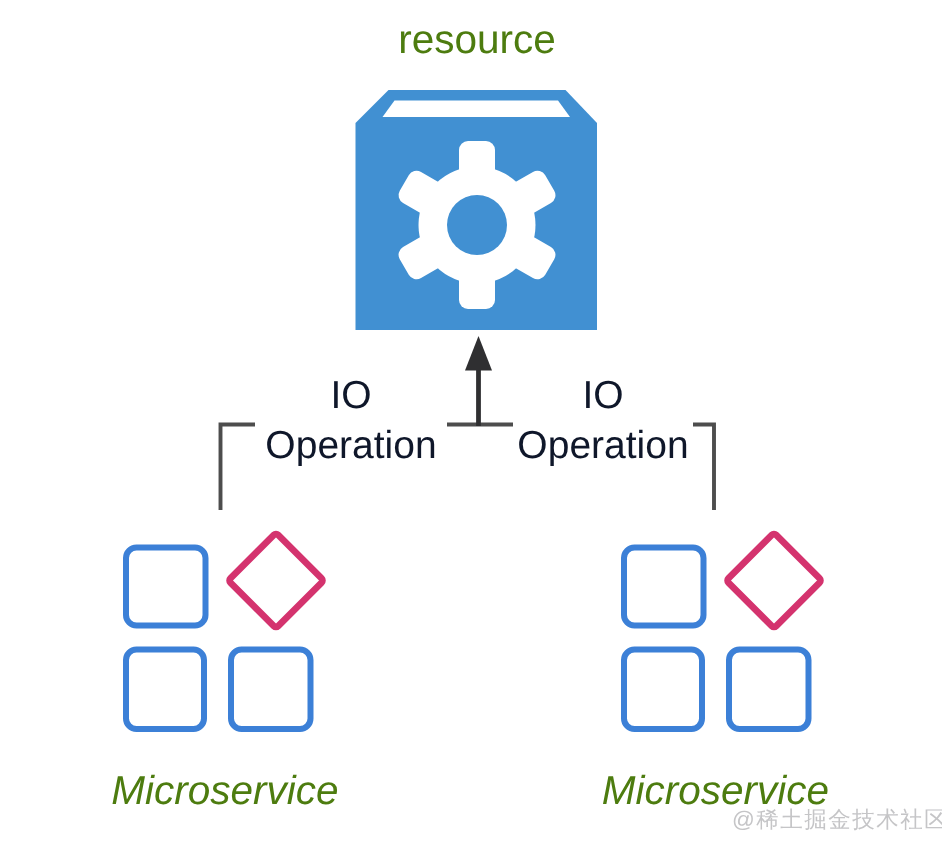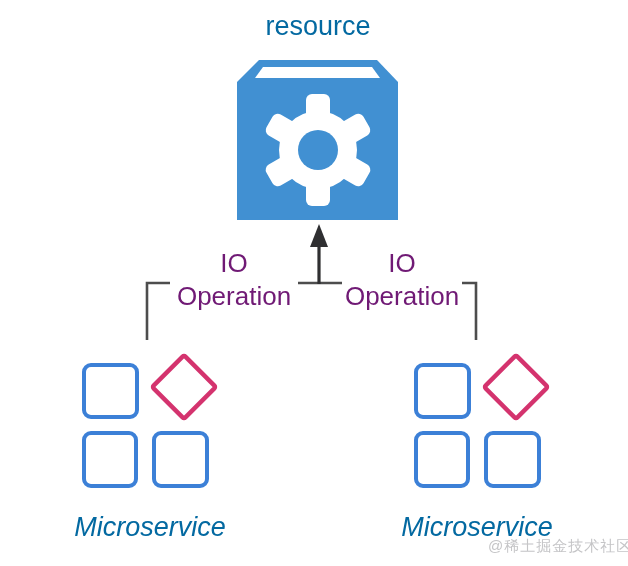--- a/index.html
+++ b/index.html
@@ -6,34 +6,34 @@
   .stage{
     position:relative;
     width:628px;height:566px;
     background:#ffffff;
     font-family:"Liberation Sans", sans-serif;
     overflow:hidden;
   }
   .stage svg{position:absolute;left:0;top:0;}
   .label{
     position:absolute;
-    color:#0369a1;
+    color:#4d7c0f;
     text-align:center;
     white-space:nowrap;
   }
   .title{
     left:218px;top:11px;width:200px;
     font-size:27px;
   }
   .io-label{
     top:247px;
     font-size:26px;
     line-height:33px;
     background:#ffffff;
-    color:#701a75;
+    color:#0f172a;
   }
   .io-left{left:170px;width:128px;}
   .io-right{left:342px;width:120px;}
   .ms-label{
     top:512px;width:200px;
     font-size:27px;
     font-style:italic;
   }
   .ms-left{left:50px;}
   .ms-right{left:377px;}

